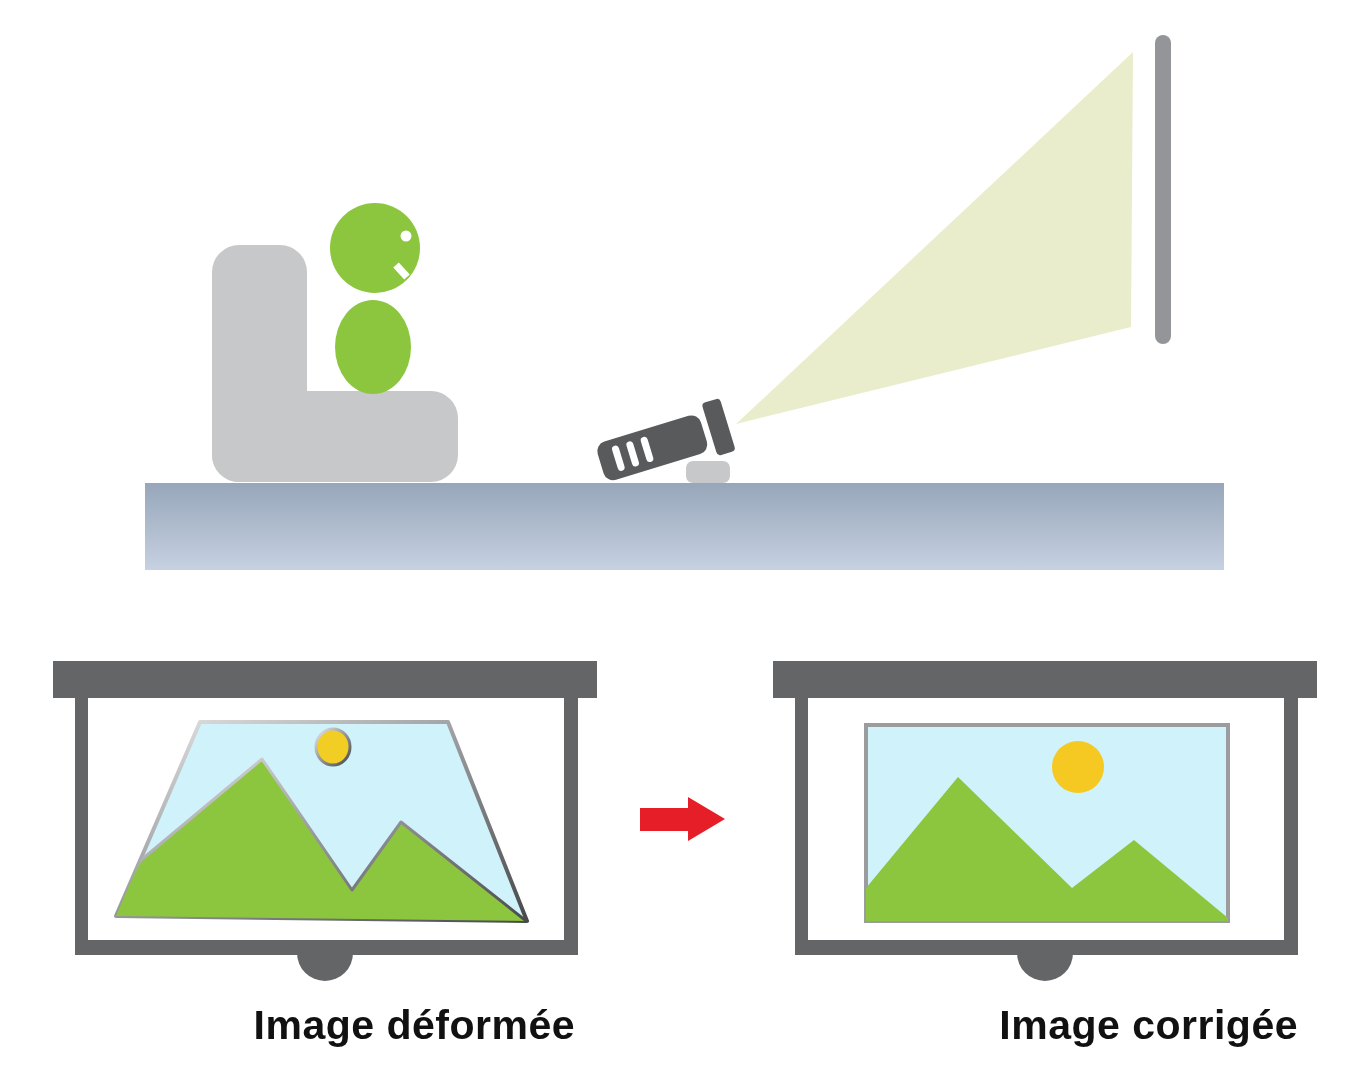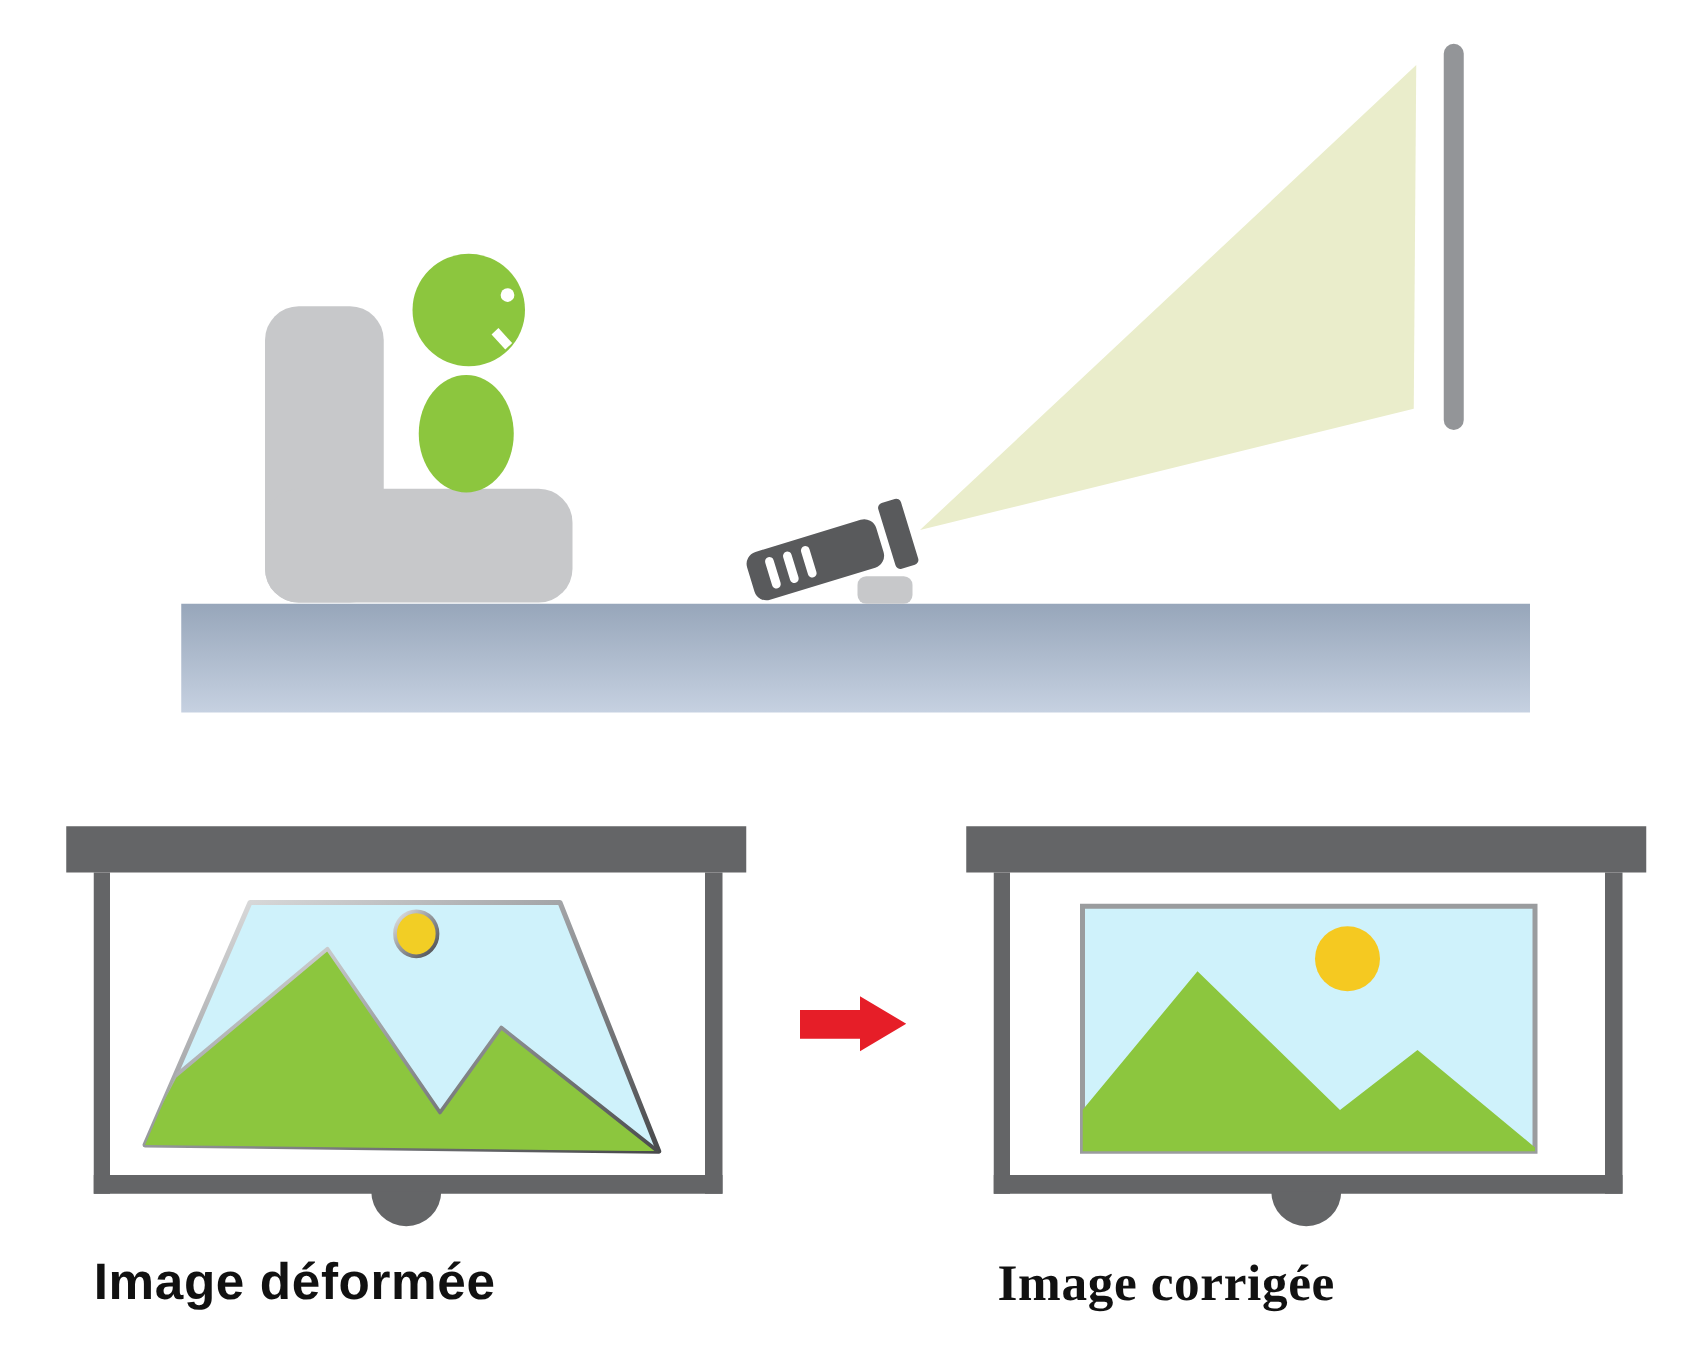--- a/index.html
+++ b/index.html
@@ -7,28 +7,28 @@
     position:relative;
     width:1356px;height:1083px;
     background:#ffffff;
     font-family:"Liberation Sans", sans-serif;
     overflow:hidden;
   }
   .stage svg{position:absolute;left:0;top:0;}
   .caption{
     position:absolute;
     width:500px;
-    text-align:left;
+    text-align:right;
     font-size:41px;
     font-weight:600;
     letter-spacing:0.5px;
     color:#111111;
   }
   .caption-left{left:75px;top:1002px;}
-  .caption-right{left:798px;top:1002px;font-family:Liberation Serif, serif;}
+  .caption-right{left:798px;top:1002px;}
 </style>
 </head>
 <body>
 
 <div class="stage">
 
   <svg width="1356" height="1083" viewBox="0 0 1356 1083">
     <defs>
       <linearGradient id="tableGrad" x1="0" y1="0" x2="0" y2="1">
         <stop offset="0" stop-color="#97A6BA"></stop>

